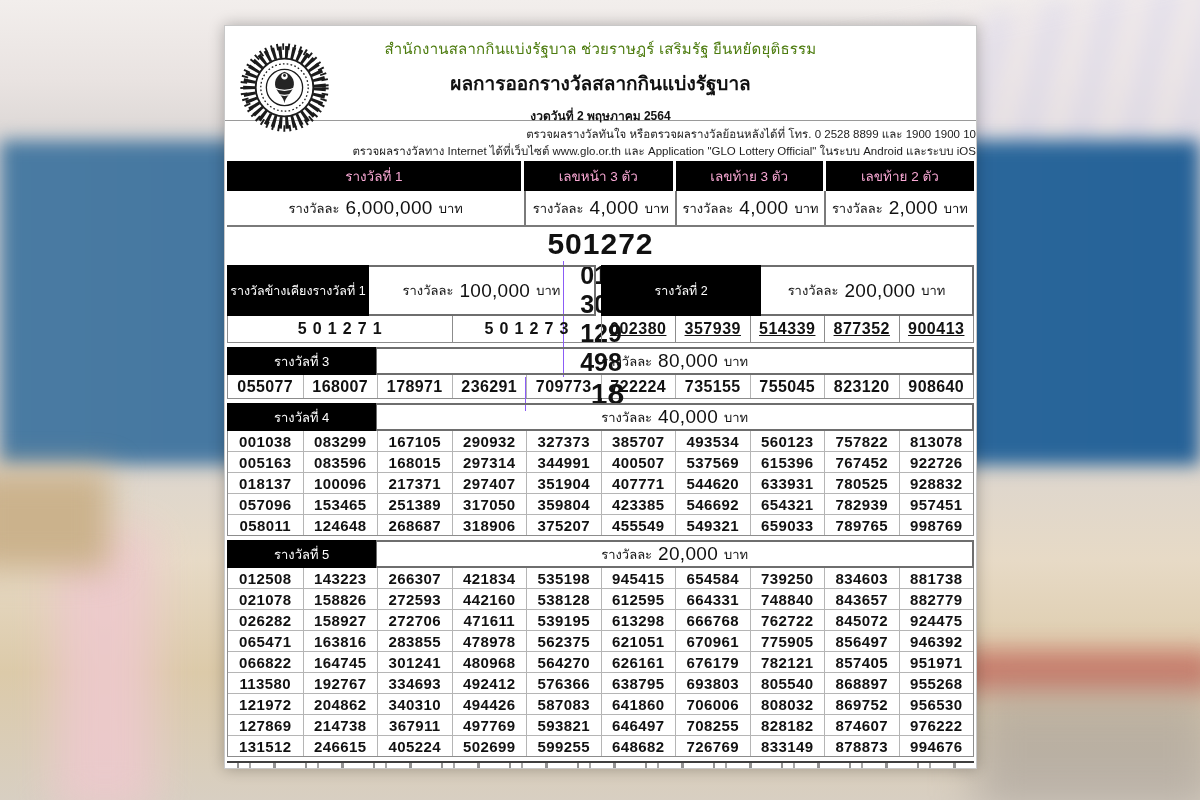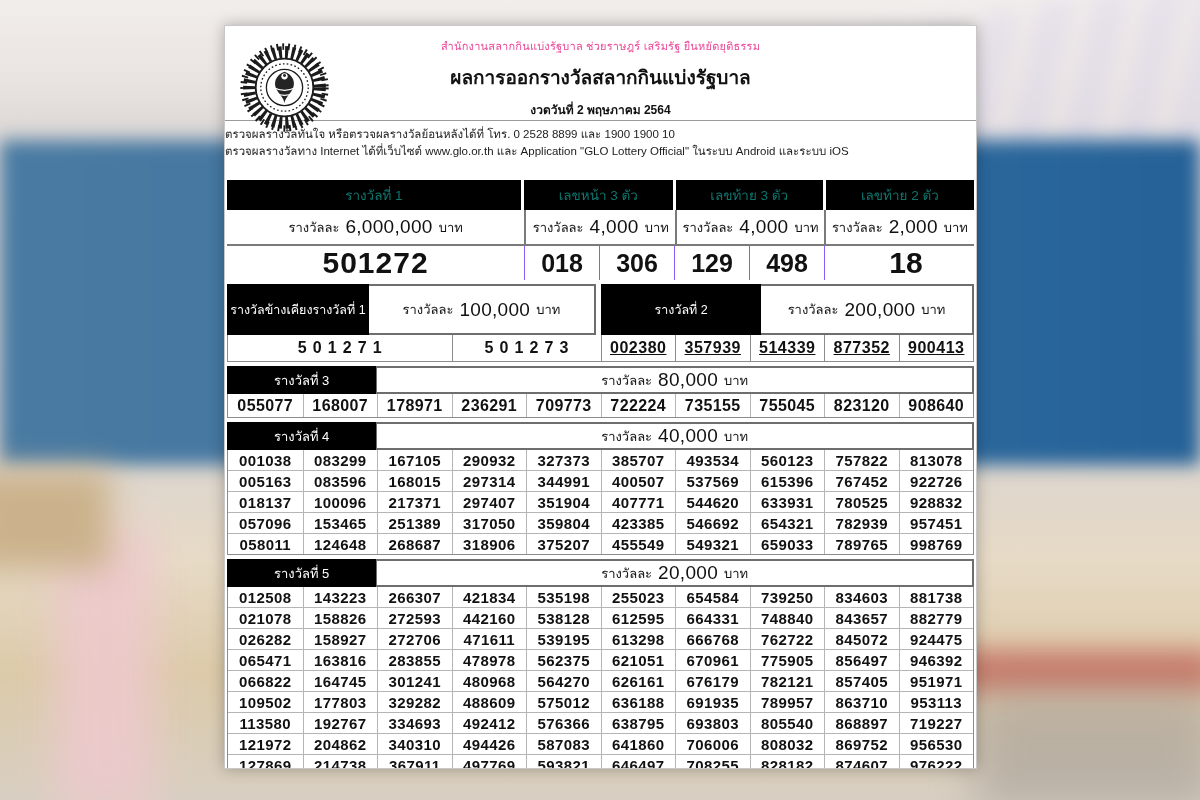--- a/index.html
+++ b/index.html
@@ -29,39 +29,39 @@
     background:#9b948e; filter:blur(22px); opacity:.5; }
 
   
   .panel { position:absolute; left:224px; top:25px; width:753px; height:744px;
     background:#fff; border:1px solid #c8c8c8; box-shadow:0 0 14px rgba(0,0,0,.28);
     overflow:hidden; color:#111; }
 
   .hdr { position:relative; height:95px; border-bottom:1px solid #9a9a9a; }
   .logo { position:absolute; left:13px; top:15px; width:93px; height:93px; }
   .hdr-text { text-align:center; padding-top:11px; }
-  .motto { font-size:11px; color:#ec4899; letter-spacing:.2px; }
+  .motto { font-size:15px; color:#4d7c0f; letter-spacing:.2px; }
   .title { font-size:19px; font-weight:bold; margin-top:7px; }
   .draw-date { font-size:12px; font-weight:bold; margin-top:8px; }
 
-  .contact { text-align:left; padding:5px 0 20px; }
+  .contact { text-align:right; padding:5px 0 1px; }
   .contact div { font-size:11.5px; line-height:17px; color:#1c1c1c; }
 
   .sec { margin:0 2px 4px; }
 
   
   .s1-heads { display:flex; gap:3px; height:30px; }
-  .s1-heads .h { background:#000; color:#0f766e; font-size:13.5px; display:flex;
+  .s1-heads .h { background:#000; color:#f9a8d4; font-size:13.5px; display:flex;
     align-items:center; justify-content:center; }
   .c0 { width:39.8%; } .c1 { width:20.2%; } .c2 { width:19.9%; } .c3 { width:20.1%; }
   .s1-amounts { display:flex; height:36px; border-bottom:2px solid #7a7a7a; }
   .s1-amounts .a { display:flex; align-items:center; justify-content:center; gap:6px; }
   .s1-amounts .a + .a { border-left:2px solid #7a7a7a; }
   .sm { font-size:13px; } .amt { font-size:19px; letter-spacing:.3px; }
-  .s1-nums { display:flex; height:34px; align-items:center; }
+  .s1-nums { display:flex; height:34px; align-items:center;flex-direction:column; }
   .s1-nums .n { display:flex; align-items:center; justify-content:center; height:100%;
     font-weight:bold; }
   .s1-nums .n + .n { border-left:1px solid #8b5cf6; }
   .half { width:10.05%; font-size:25px; }
   .nbig { font-size:30px; letter-spacing:1px; }
   .nbig2 { font-size:30px;padding-left:13px; }
 
   
   .side-head { display:flex; height:51px; }
   .side-head .blk { background:#000; color:#fff; font-size:12.5px; display:flex;
@@ -310,21 +310,21 @@
             <span class="sm">บาท</span>
           </div>
         </div>
         <div class="pgrid">
           <div class="nrow">
             <div class="ncell">012508</div>
             <div class="ncell">143223</div>
             <div class="ncell">266307</div>
             <div class="ncell">421834</div>
             <div class="ncell">535198</div>
-            <div class="ncell">255023</div>
+            <div class="ncell">945415</div>
             <div class="ncell">654584</div>
             <div class="ncell">739250</div>
             <div class="ncell">834603</div>
             <div class="ncell">881738</div>
           </div>
           <div class="nrow">
             <div class="ncell">021078</div>
             <div class="ncell">158826</div>
             <div class="ncell">272593</div>
             <div class="ncell">442160</div>
@@ -365,42 +365,30 @@
             <div class="ncell">301241</div>
             <div class="ncell">480968</div>
             <div class="ncell">564270</div>
             <div class="ncell">626161</div>
             <div class="ncell">676179</div>
             <div class="ncell">782121</div>
             <div class="ncell">857405</div>
             <div class="ncell">951971</div>
           </div>
           <div class="nrow">
-            <div class="ncell">109502</div>
-            <div class="ncell">177803</div>
-            <div class="ncell">329282</div>
-            <div class="ncell">488609</div>
-            <div class="ncell">575012</div>
-            <div class="ncell">636188</div>
-            <div class="ncell">691935</div>
-            <div class="ncell">789957</div>
-            <div class="ncell">863710</div>
-            <div class="ncell">953113</div>
-          </div>
-          <div class="nrow">
             <div class="ncell">113580</div>
             <div class="ncell">192767</div>
             <div class="ncell">334693</div>
             <div class="ncell">492412</div>
             <div class="ncell">576366</div>
             <div class="ncell">638795</div>
             <div class="ncell">693803</div>
             <div class="ncell">805540</div>
             <div class="ncell">868897</div>
-            <div class="ncell">719227</div>
+            <div class="ncell">955268</div>
           </div>
           <div class="nrow">
             <div class="ncell">121972</div>
             <div class="ncell">204862</div>
             <div class="ncell">340310</div>
             <div class="ncell">494426</div>
             <div class="ncell">587083</div>
             <div class="ncell">641860</div>
             <div class="ncell">706006</div>
             <div class="ncell">808032</div>

